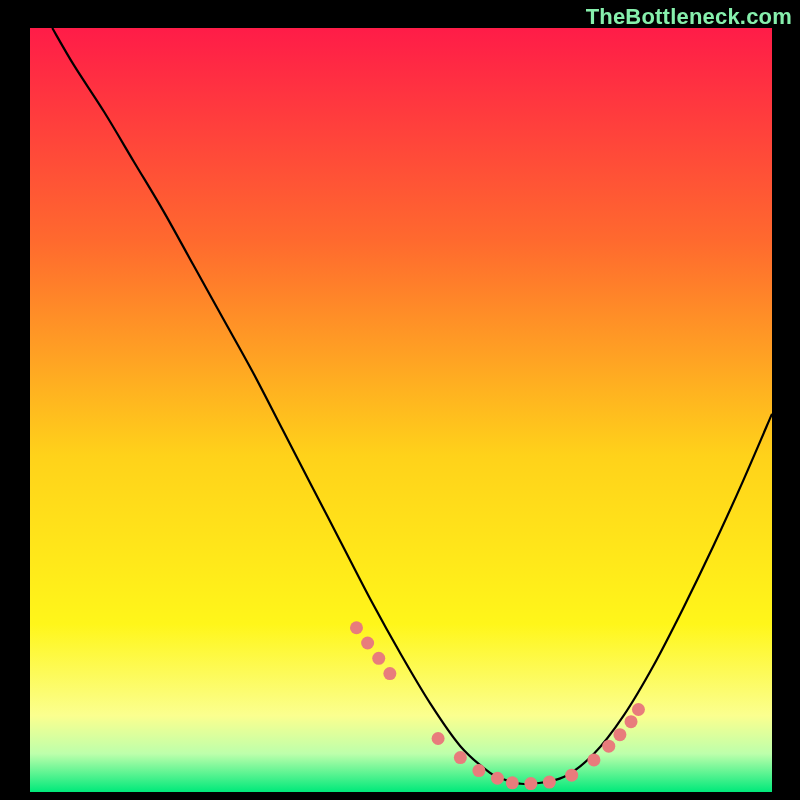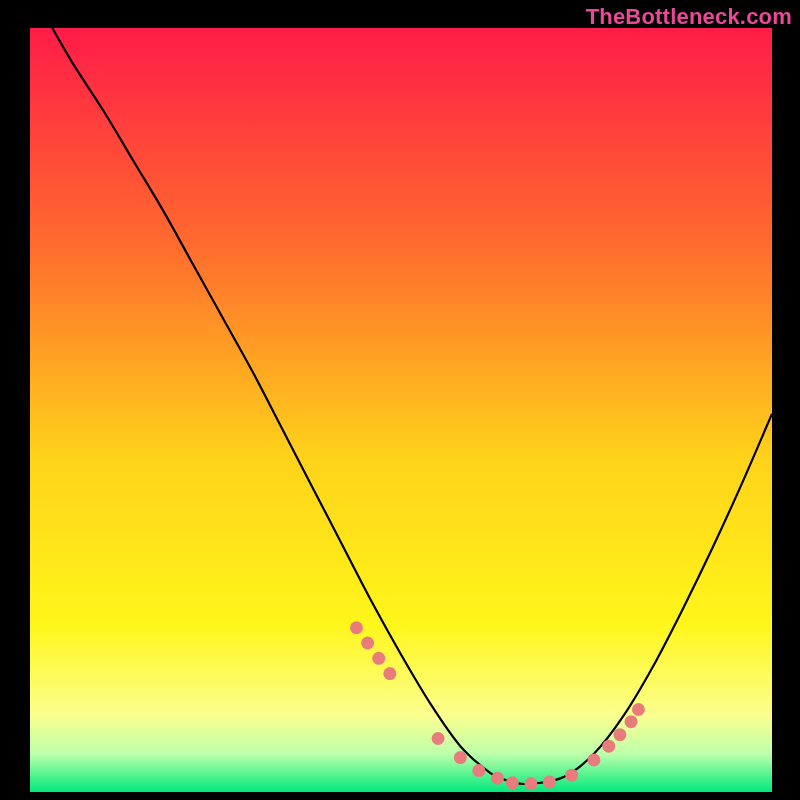--- a/index.html
+++ b/index.html
@@ -16,21 +16,21 @@
     width: 800px;
     height: 800px;
     background: #000000;
   }
   .watermark {
     position: absolute;
     top: 4px;
     right: 8px;
     font-size: 22px;
     font-weight: 600;
-    color: #ec4899;
+    color: #86efac;
     letter-spacing: 0.2px;
     z-index: 10;
   }
   .plot-frame {
     position: absolute;
     left: 30px;
     top: 28px;
     width: 742px;
     height: 764px;
     overflow: hidden;

